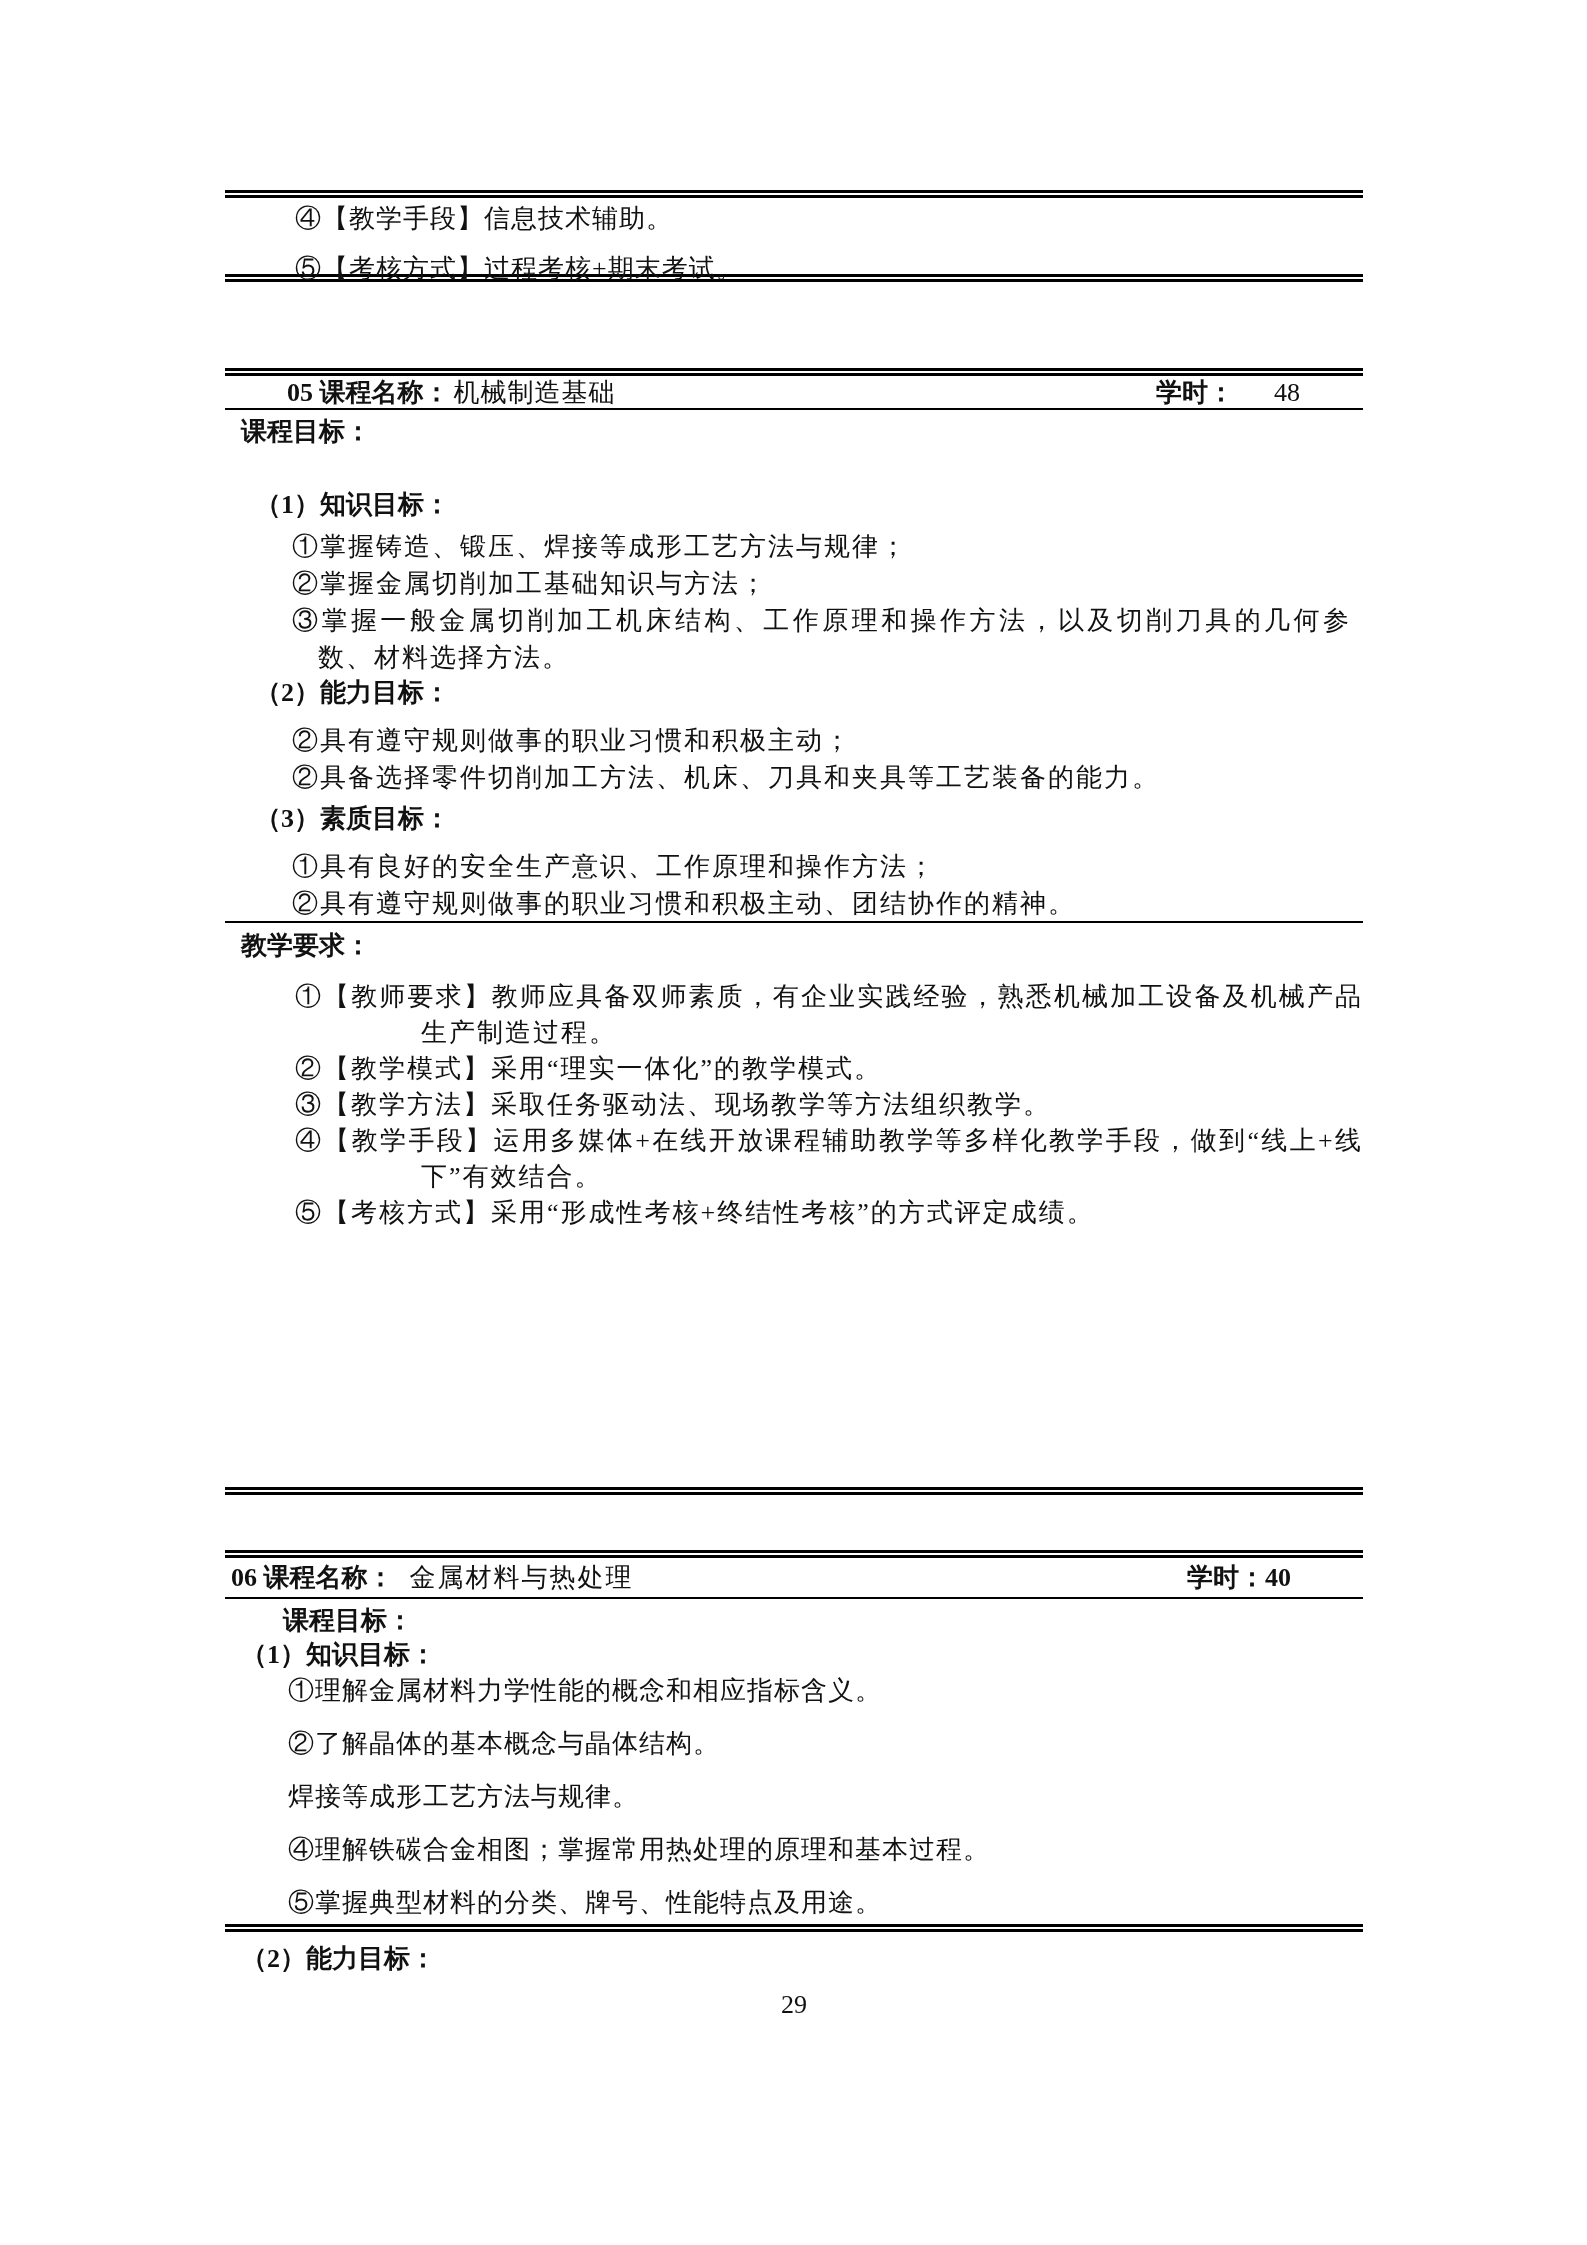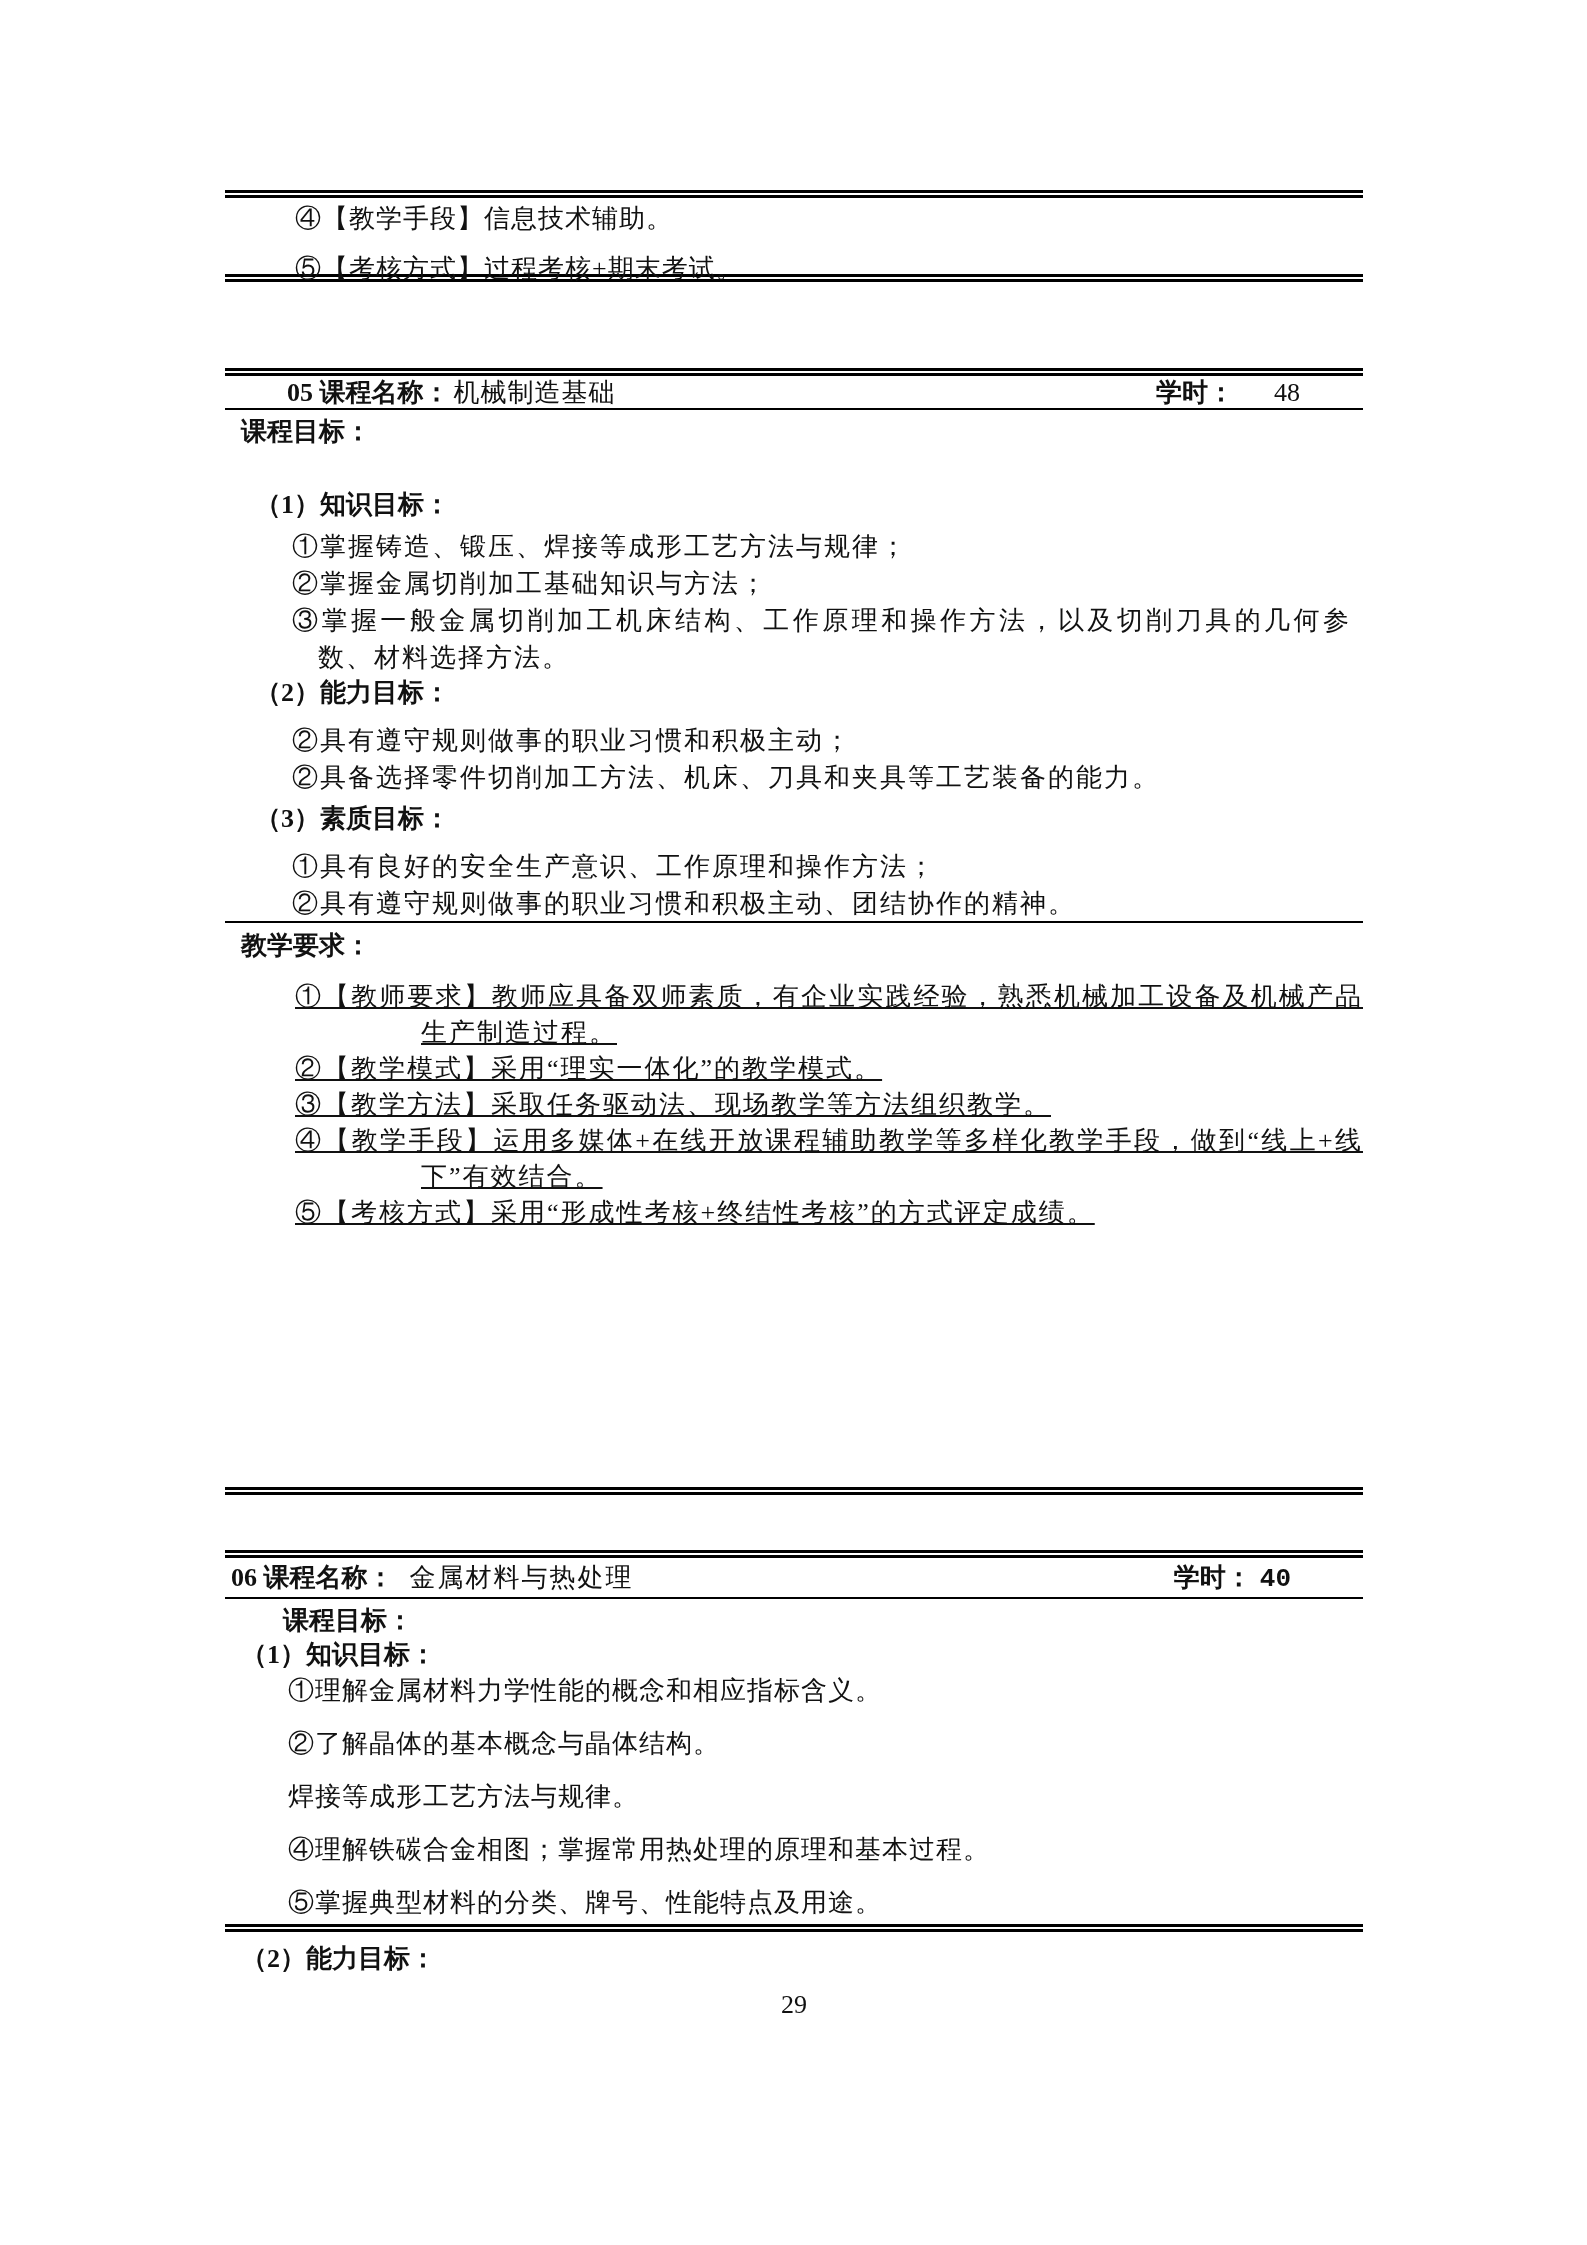--- a/index.html
+++ b/index.html
@@ -43,21 +43,21 @@
     border-bottom: 2px solid #000;
     font-size: 26px;
   }
   .t2 .hdr-row { height: 34px; padding-left: 62px; padding-right: 63px; }
   .t3 .hdr-row { height: 41px; padding-left: 6px;  padding-right: 72px; }
   .hdr-left, .hdr-right { display: flex; align-items: baseline; white-space: nowrap; }
   .b { font-weight: bold; }
   .hdr-name { margin-left: 4px; letter-spacing: 1px; }
   .t3 .hdr-name { margin-left: 16px; letter-spacing: 2px; }
   .t2 .hdr-hours { margin-left: 40px; }
-  .t3 .hdr-hours { margin-left: 8px; font-weight: bold; font-family: Liberation Mono, monospace; }
+  .t3 .hdr-hours { margin-left: 0; font-weight: bold; }
 
   .cell { width: 100%; }
   .goals { height: 513px; border-bottom: 2px solid #000; padding-top: 7px; }
   .content-cell { height: 238px; border-bottom: 2px solid #000; padding-top: 8px; }
   .req-cell { padding-top: 8px; }
 
   .sec-title {
     padding-left: 16px;
     font-weight: bold;
     font-size: 26px;
@@ -96,21 +96,21 @@
   .mt-cblock { margin-top: 18px; }
 
   .req-item {
     padding-left: 196px;
     text-indent: -126px;
     font-size: 26px;
     line-height: 36px;
     letter-spacing: 2px;
     text-align: justify;
   }
-  .mt-rblock { margin-top: 18px; text-decoration: underline; }
+  .mt-rblock { margin-top: 18px; }
 
   .c6-cell { padding-top: 8px; }
   .c6-title {
     padding-left: 58px;
     font-weight: bold;
     font-size: 26px;
     line-height: 28px;
   }
   .c6-sub {
     margin-top: 6px;

